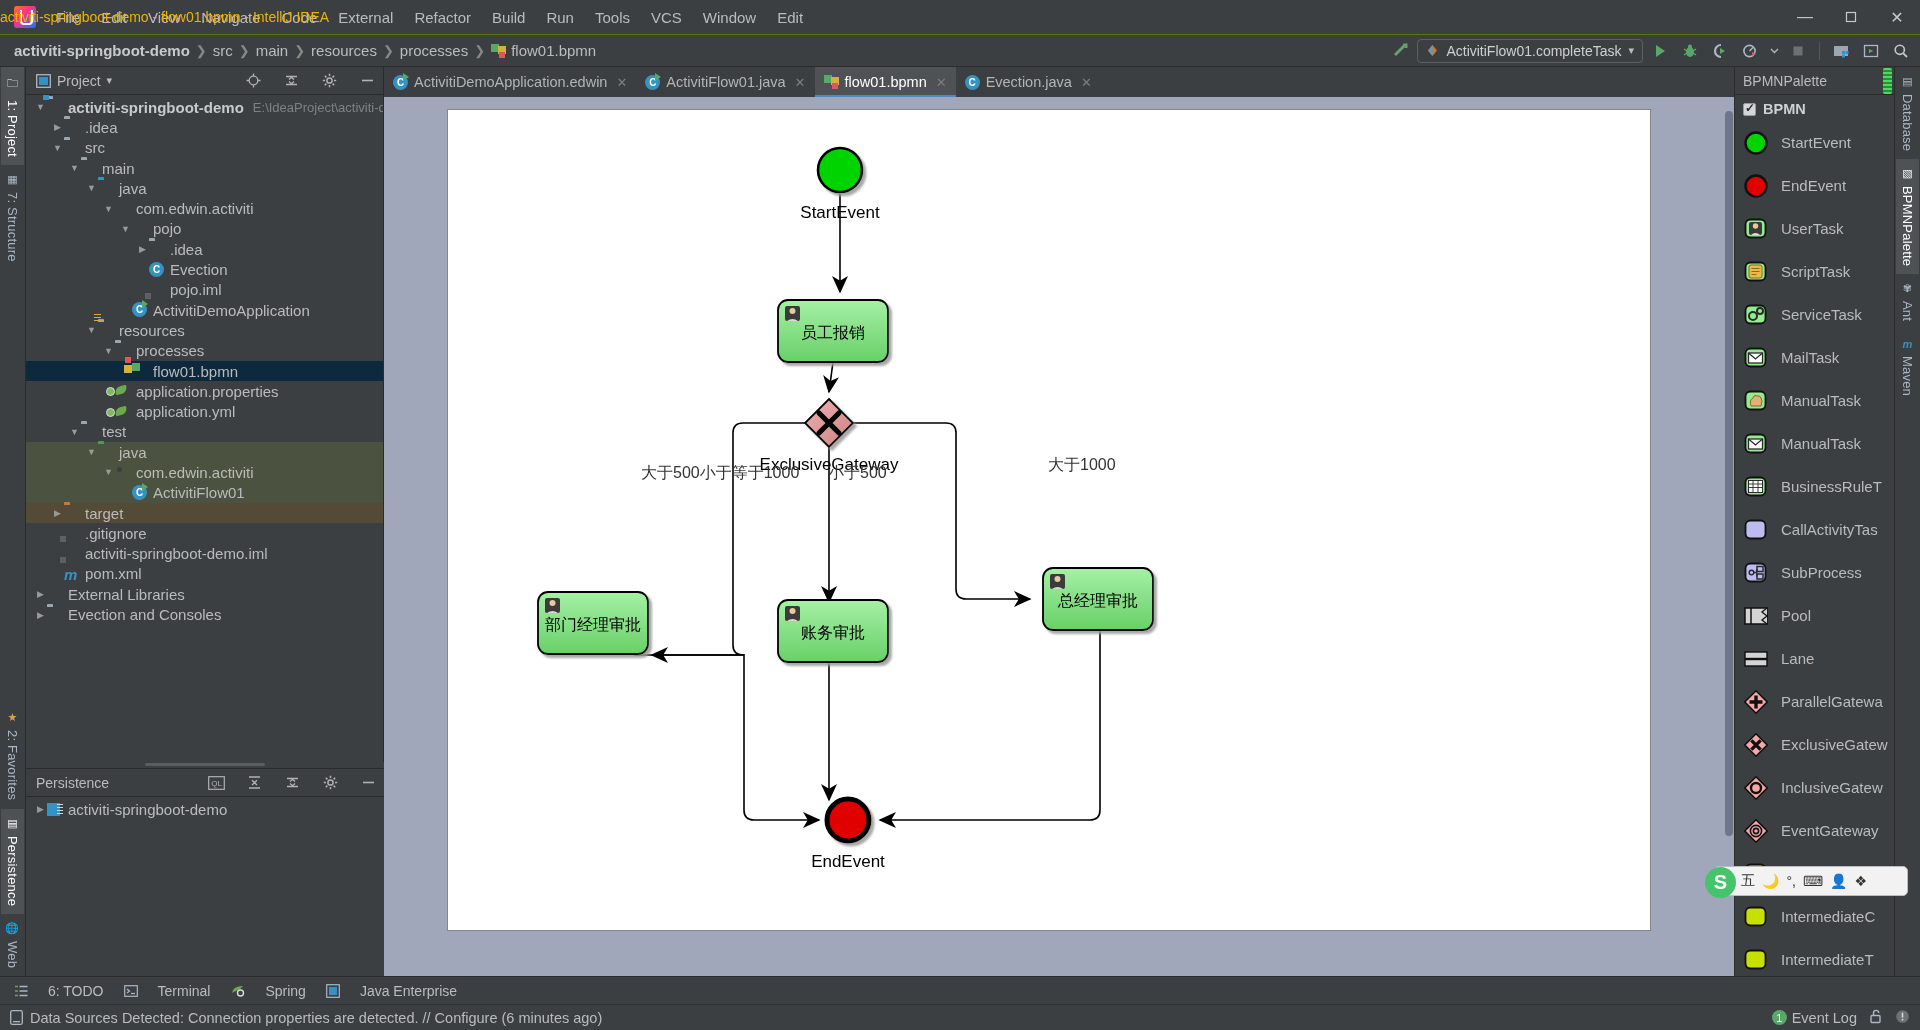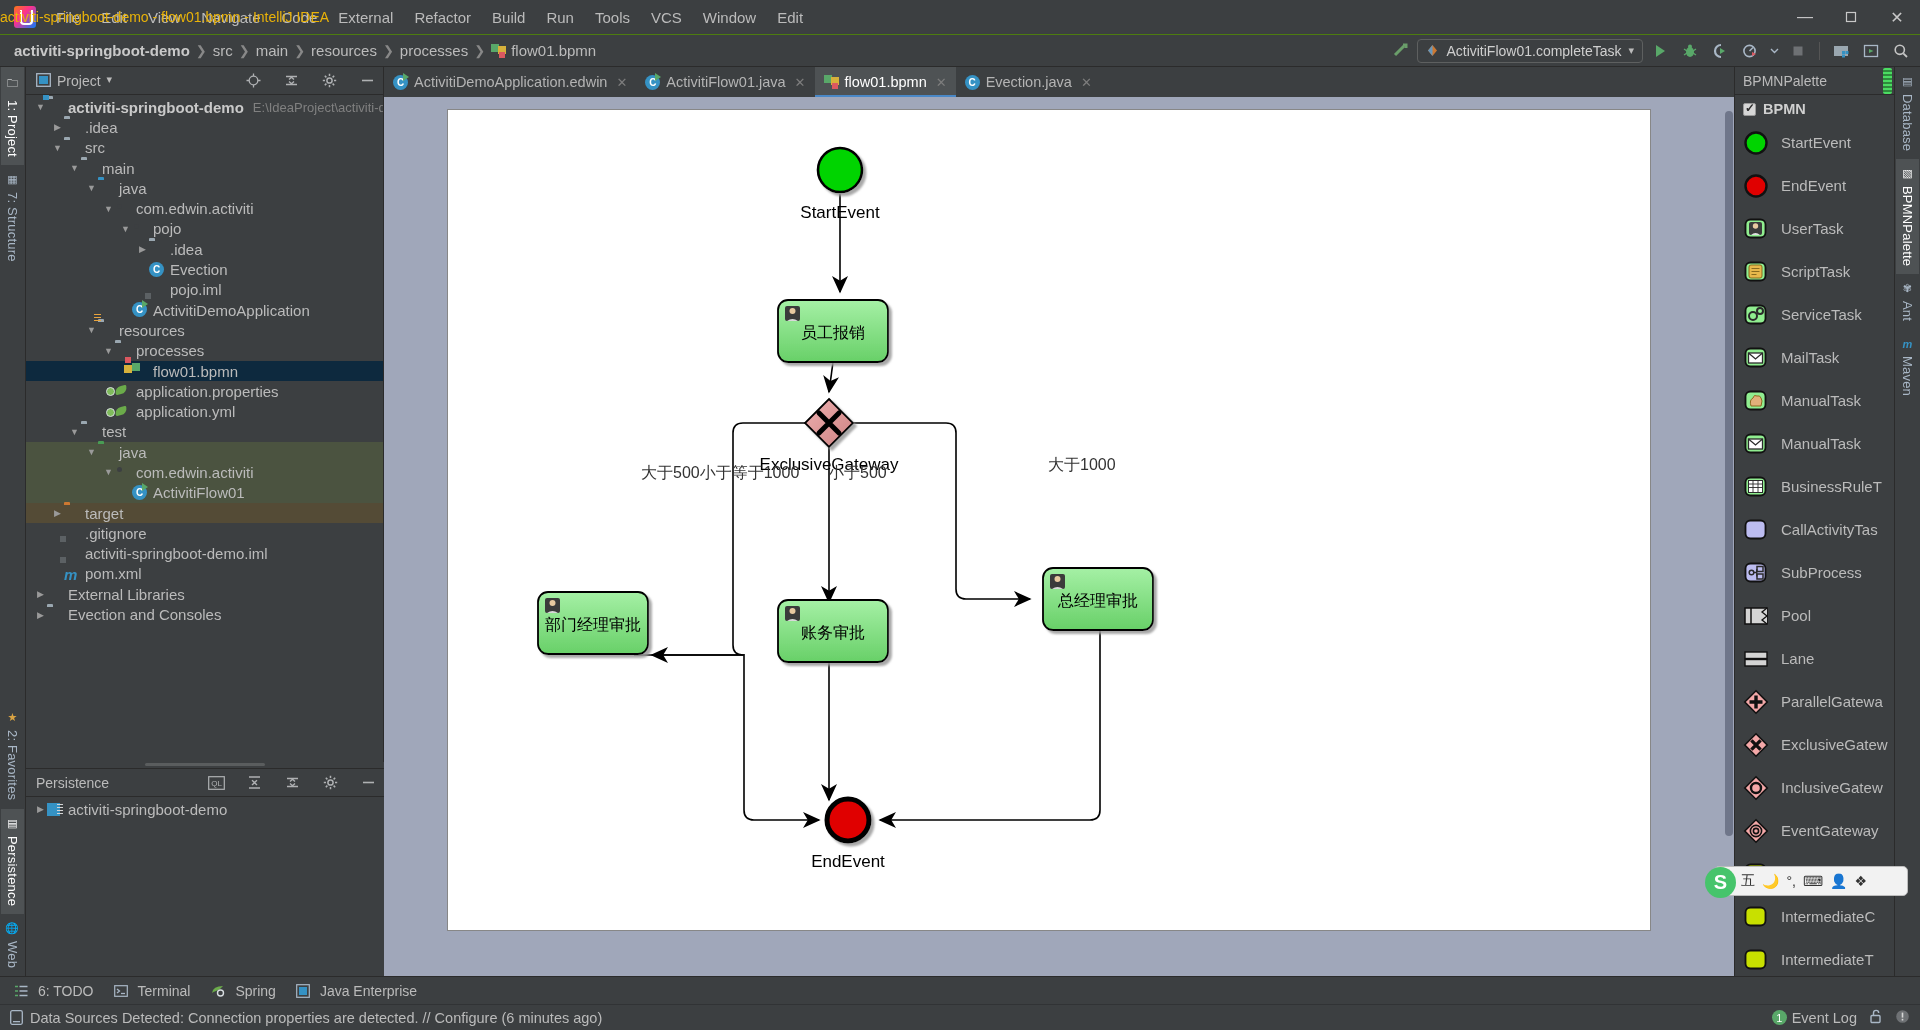--- a/index.html
+++ b/index.html
@@ -76,21 +76,21 @@
 
   
   .projectpanel {
     width:358px; background:#3c3f41; display:flex; flex-direction:column;
     border-right:1px solid #2b2b2b; flex:0 0 358px; min-height:0;
   }
   .tw-header {
     height:28px; display:flex; align-items:center; padding:0 6px 0 10px;
     font-size:14px; color:#bbbbbb; border-bottom:1px solid #2b2b2b; flex:0 0 28px;
   }
-  .tw-header .ttl { display:flex; gap:6px; }
+  .tw-header .ttl { display:flex; align-items:center; gap:6px; }
   .tw-actions { margin-left:auto; display:flex; align-items:center; gap:18px; }
   .sq-ic { width:20px; height:20px; display:flex; align-items:center; justify-content:center; color:#afb1b3; }
 
   .tree { flex:1 1 auto; overflow:hidden; padding-top:2px; font-size:15px; }
   .trow {
     height:20.3px; display:flex; align-items:center; white-space:nowrap;
     color:#bbbbbb; padding-right:6px;
   }
   .trow.sel { background:#0d293e; }
   .trow.green { background:#4b5340; }
@@ -167,21 +167,21 @@
   }
   .vscroll { width:10px; background:#a0a7ba; position:relative; }
   .vscroll .thumb { position:absolute; left:1px; top:2px; width:8px; height:725px;
       background:#6f768a; border-radius:4px; }
 
   svg.bpmn { position:absolute; left:0; top:0; }
 
   
   .bottombar { height:28px; display:flex; align-items:center; gap:20px; padding:0 14px;
       border-top:1px solid #2b2b2b; background:#3c3f41; font-size:14px; flex:0 0 28px; }
-  .bb-item { display:flex; align-items:center; gap:10px; color:#bbbbbb; }
+  .bb-item { display:flex; align-items:center; gap:20px; color:#bbbbbb; }
   .statusbar { height:26px; display:flex; align-items:center; padding:0 10px; font-size:14.5px;
       color:#bbbbbb; background:#3c3f41; flex:0 0 26px; border-top:1px solid #313335; }
   .statusbar .right { margin-left:auto; display:flex; align-items:center; gap:12px; }
 
   
   .palette {
     width:160px; background:#3c3f41; display:flex; flex-direction:column; flex:0 0 160px;
     border-left:1px solid #2b2b2b; min-height:0; position:relative;
   }
   .pal-header { height:28px; display:flex; align-items:center; padding:0 8px; font-size:14px;

